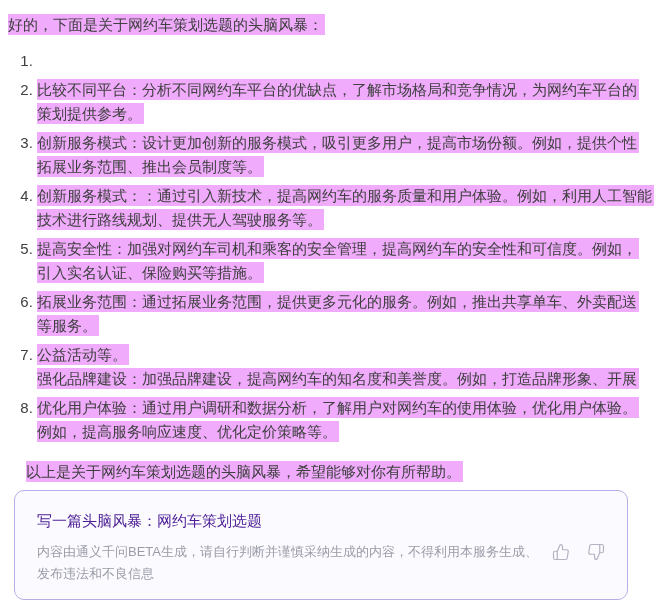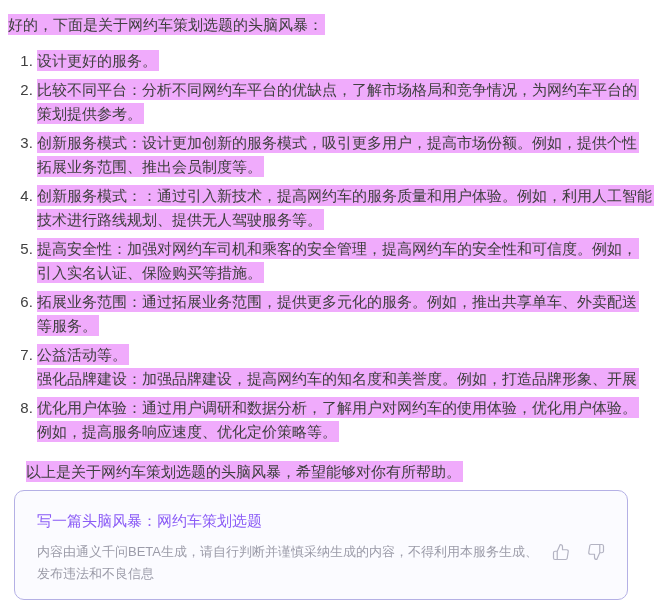--- a/index.html
+++ b/index.html
@@ -36,21 +36,21 @@
     margin: 6px 0 0 14px;
     width: 614px;
     height: 110px;
     border: 1px solid #b4b0e5;
     border-radius: 10px;
     background: #fbfbff;
     padding: 20px 22px 0 22px;
   }
   .prompt-title {
     font-size: 15px;
-    color: #8b5cf6;
+    color: #4c1d95;
     line-height: 19px;
   }
   .prompt-footer {
     margin-top: 11px;
     display: flex;
     align-items: flex-start;
   }
   .disclaimer {
     width: 512px;
     font-size: 13px;
@@ -74,23 +74,20 @@
 <body>
 
 <div class="chat">
 
   <div class="intro ln">
     <span class="hl">好的，下面是关于网约车策划选题的头脑风暴：</span>
   </div>
 
   <ol class="answer-list">
     <li>
-      <div class="ln">
-          <span class="hl">设计更好的服务。</span>
-        </div>
     </li>
     <li>
       <div class="ln">
           <span class="hl">比较不同平台：分析不同网约车平台的优缺点，了解市场格局和竞争情况，为网约车平台的</span>
         </div>
       <div class="ln">
           <span class="hl">策划提供参考。</span>
         </div>
     </li>
     <li>

